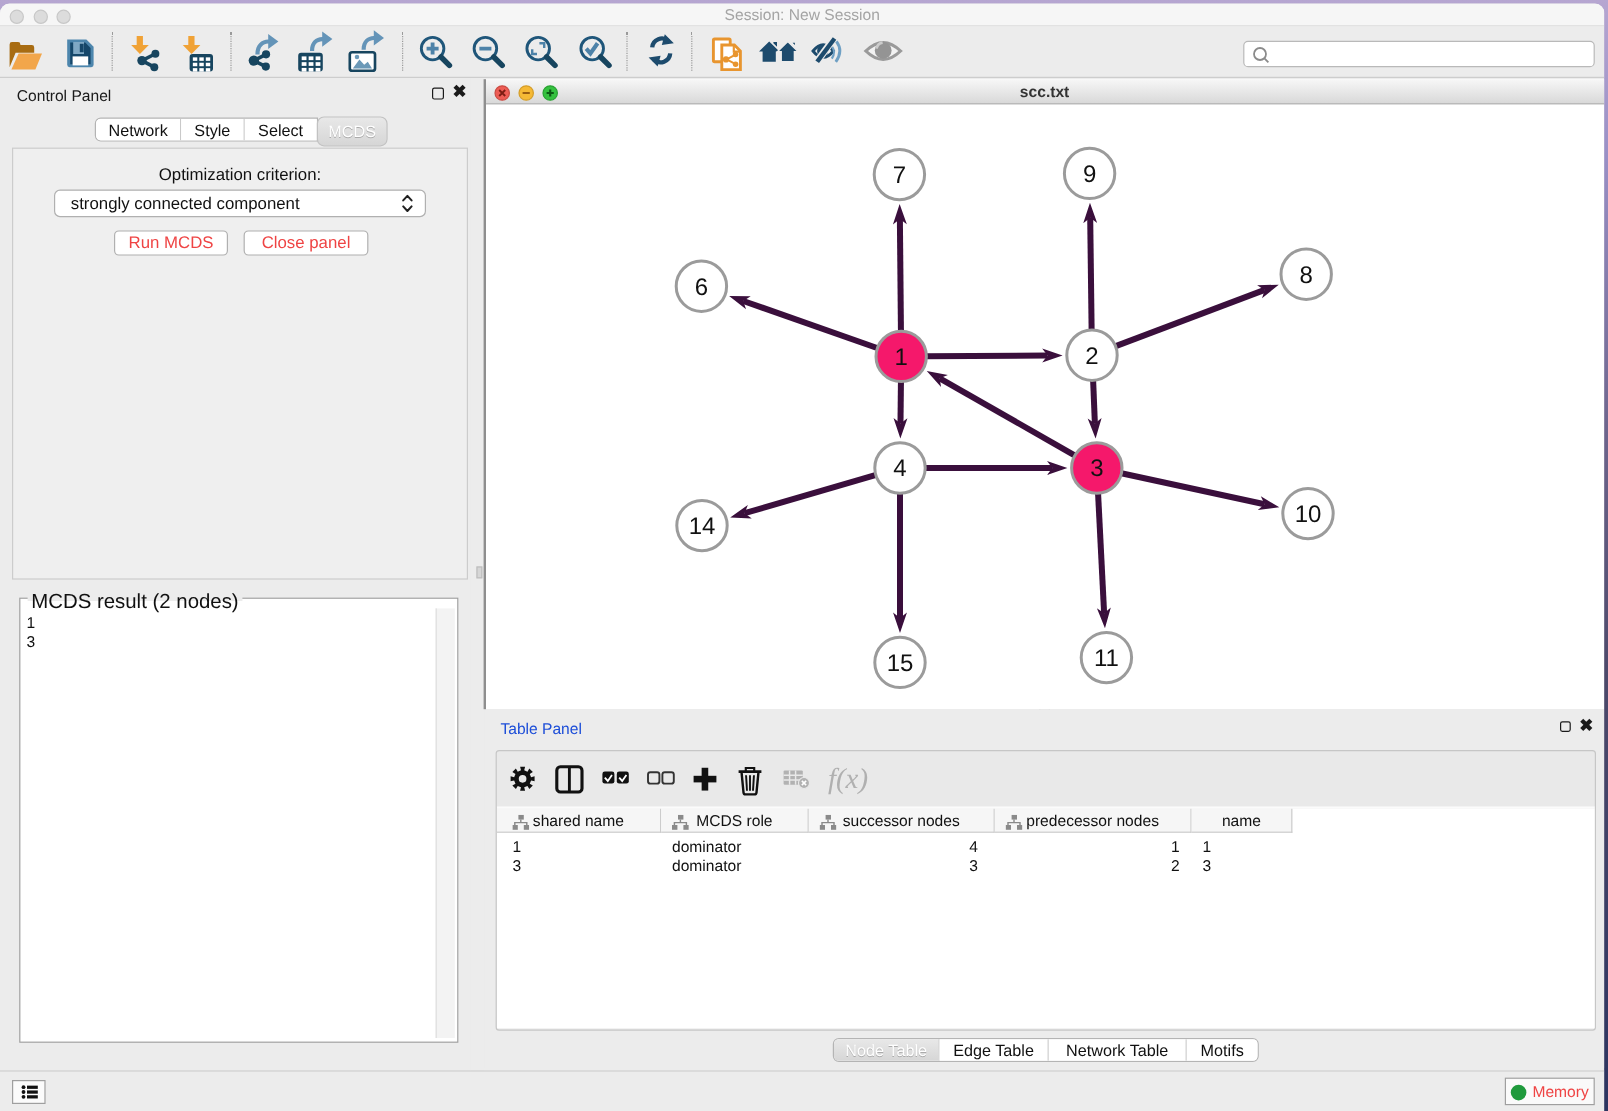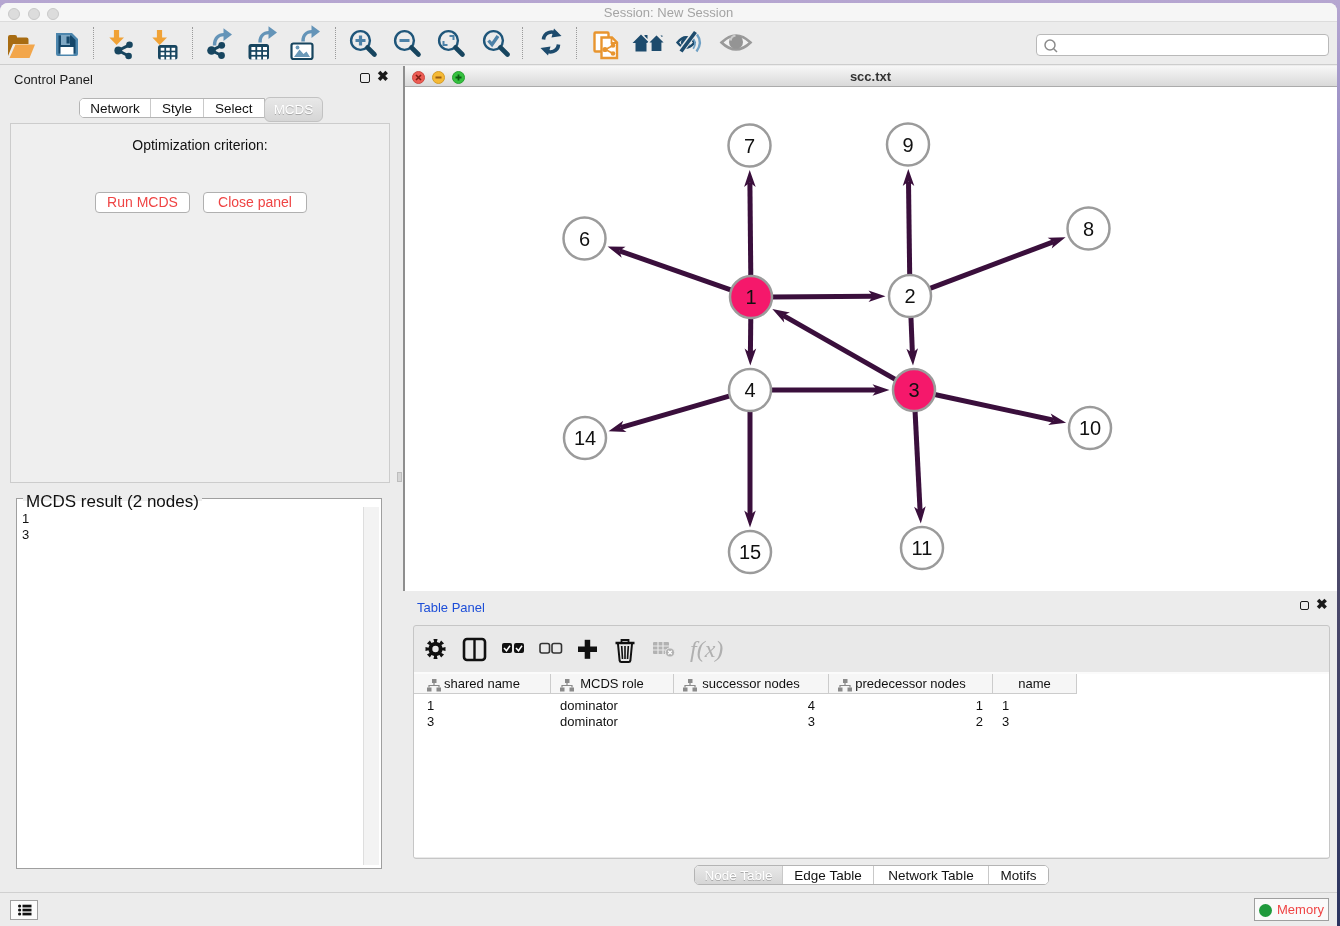--- a/index.html
+++ b/index.html
@@ -216,20 +216,28 @@
     <div class="mini-sq" style="left:360px"></div>
     <div class="mini-x" style="left:377px">✖</div>
     <div class="tabbar" style="left:79px; top:33px; width:186px; border-radius:5px 0 0 5px;">
       <div class="tab" style="width:72px">Network</div>
       <div class="tab" style="width:53px">Style</div>
       <div class="tab" style="width:61px; border-right:none;">Select</div>
     </div>
     <div class="tab sel" style="position:absolute; left:264px; top:32px; width:59px; height:25px; border:1px solid #c2c2c2; border-radius:6px; line-height:20px; z-index:2;">MCDS</div>
     <div id="cp-pane">
       <div id="opt-label">Optimization criterion:</div>
+      <div id="dropdown">strongly connected component
+        <svg width="11" height="15" style="position:absolute;right:9px;top:3px">
+            <g fill="none" stroke="#222" stroke-width="1.7" stroke-linecap="round" stroke-linejoin="round">
+              <path d="M2,5 L5.5,1.2 L9,5"></path>
+              <path d="M2,10 L5.5,13.8 L9,10"></path>
+            </g>
+          </svg>
+      </div>
       <div class="btn" style="left:84px; top:68px; width:95px;">Run MCDS</div>
       <div class="btn" style="left:192px; top:68px; width:104px;">Close panel</div>
     </div>
     <div id="mcds-group">
       <div id="mcds-label">MCDS result (2 nodes)</div>
       <div id="mcds-text">1<br>3</div>
       <div id="mcds-sb"></div>
     </div>
   </div>
   <div id="vsplit"></div>

